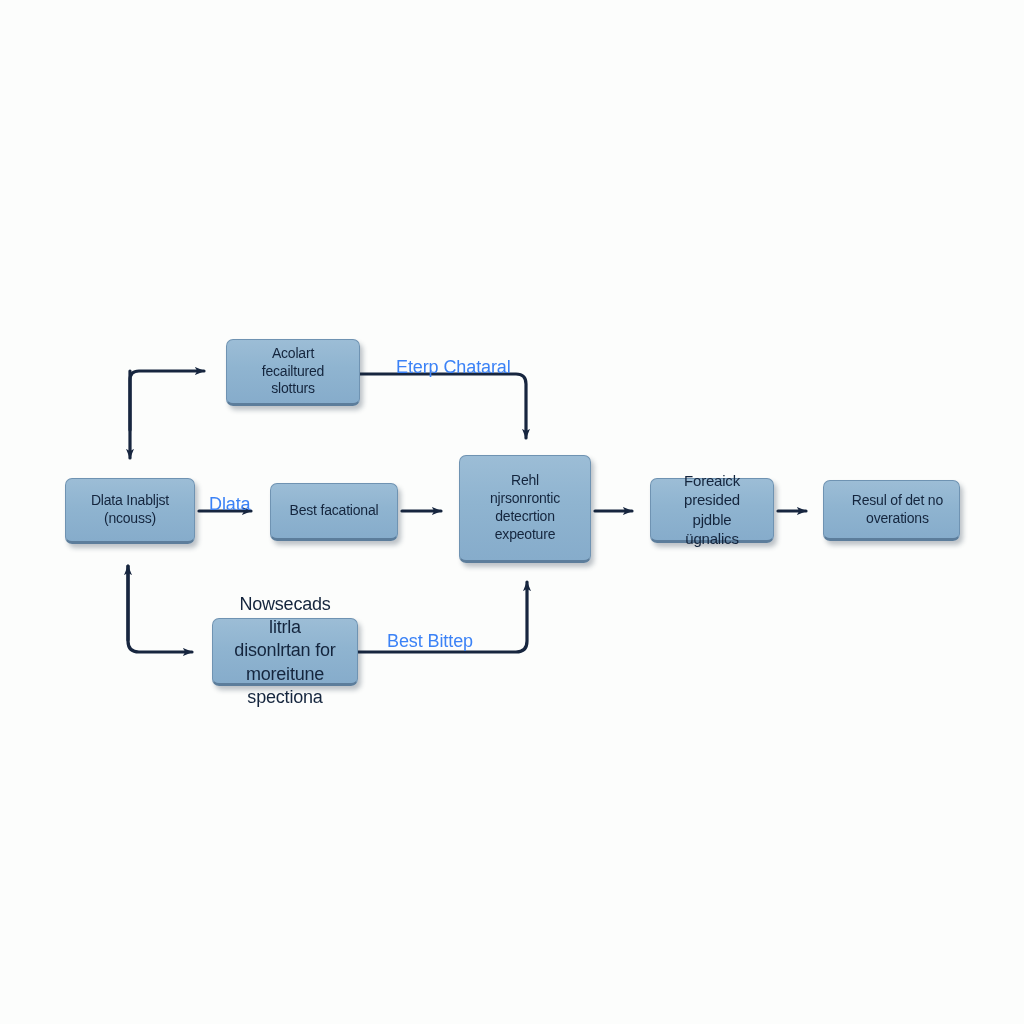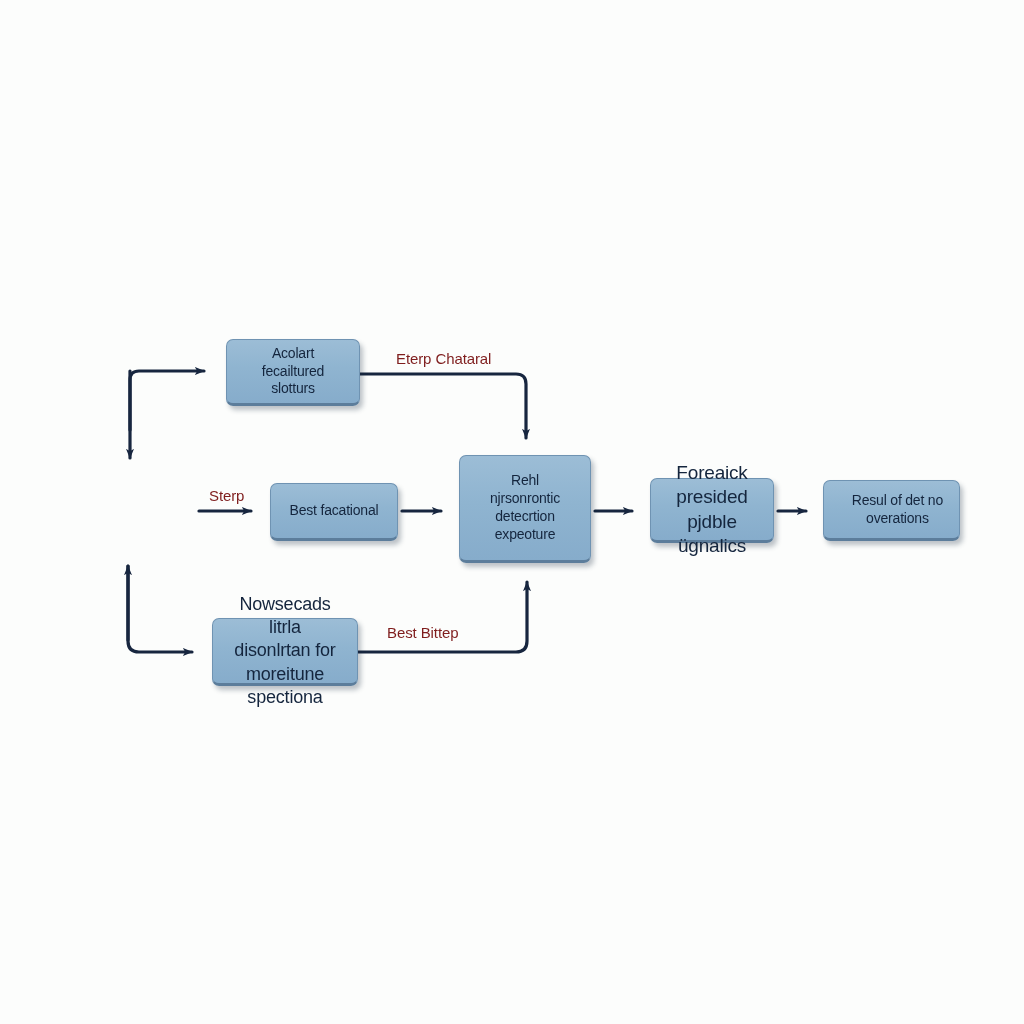--- a/index.html
+++ b/index.html
@@ -45,27 +45,28 @@
     letter-spacing: -0.2px;
     padding: 4px 16px;
     z-index: 3;
   }
   .node-label {
     display: block;
     white-space: pre-line;
   }
   .edge-label {
     position: absolute;
-    color: #7f1d1d;
-    font-size: 15px;
+    color: #3b82f6;
+    font-size: 18px;
     font-weight: normal;
     letter-spacing: -0.1px;
     white-space: nowrap;
     z-index: 4;
     background: transparent;
+    margin-top: 7px;
   }
 </style>
 </head>
 <body>
 
 <div id="canvas">
 
   <svg id="edge-layer" viewBox="0 0 1024 1024">
     <defs>
       <marker id="arrow" markerWidth="11" markerHeight="11" refX="9.2" refY="4.2" orient="auto" markerUnits="userSpaceOnUse">
@@ -95,47 +96,51 @@
 
       <path d="M 358 652 L 516 652 Q 527 652 527 641 L 527 582" marker-end="url(#arrow)"></path>
     </g>
   </svg>
 
   <div class="node" style="left:226px; top:339px; width:134px; height:67px;">
     <span class="node-label">Acolart
 fecailtured slotturs</span>
   </div>
 
+  <div class="node" style="left:65px; top:478px; width:130px; height:66px;">
+    <span class="node-label">Dlata Inabljst
+(ncouss)</span>
+  </div>
 
   <div class="node" style="left:270px; top:483px; width:128px; height:58px;">
     <span class="node-label">Best facational</span>
   </div>
 
   <div class="node" style="left:459px; top:455px; width:132px; height:108px;">
     <span class="node-label">Rehl njrsonrontic
 detecrtion
 expeoture</span>
   </div>
 
-  <div class="node" style="left:650px; top:478px; width:124px; height:65px; font-size:19px;">
+  <div class="node" style="left:650px; top:478px; width:124px; height:65px; font-size:15px;">
     <span class="node-label">Foreaick
 presided pjdble
 ügnalics</span>
   </div>
 
   <div class="node" style="left:823px; top:480px; width:137px; height:61px;justify-content:flex-end;">
     <span class="node-label">Resul of det no
 overations</span>
   </div>
 
   <div class="node" style="left:212px; top:618px; width:146px; height:68px; font-size:18px;">
     <span class="node-label">Nowsecads litrla
 disonlrtan for
 moreitune spectiona</span>
   </div>
 
-  <div class="edge-label" style="left:209px; top:487px;">Sterp</div>
+  <div class="edge-label" style="left:209px; top:487px;">Dlata</div>
 
   <div class="edge-label" style="left:396px; top:350px;">Eterp Chataral</div>
 
   <div class="edge-label" style="left:387px; top:624px;">Best Bittep</div>
 
 </div>
 
 </body></html>

